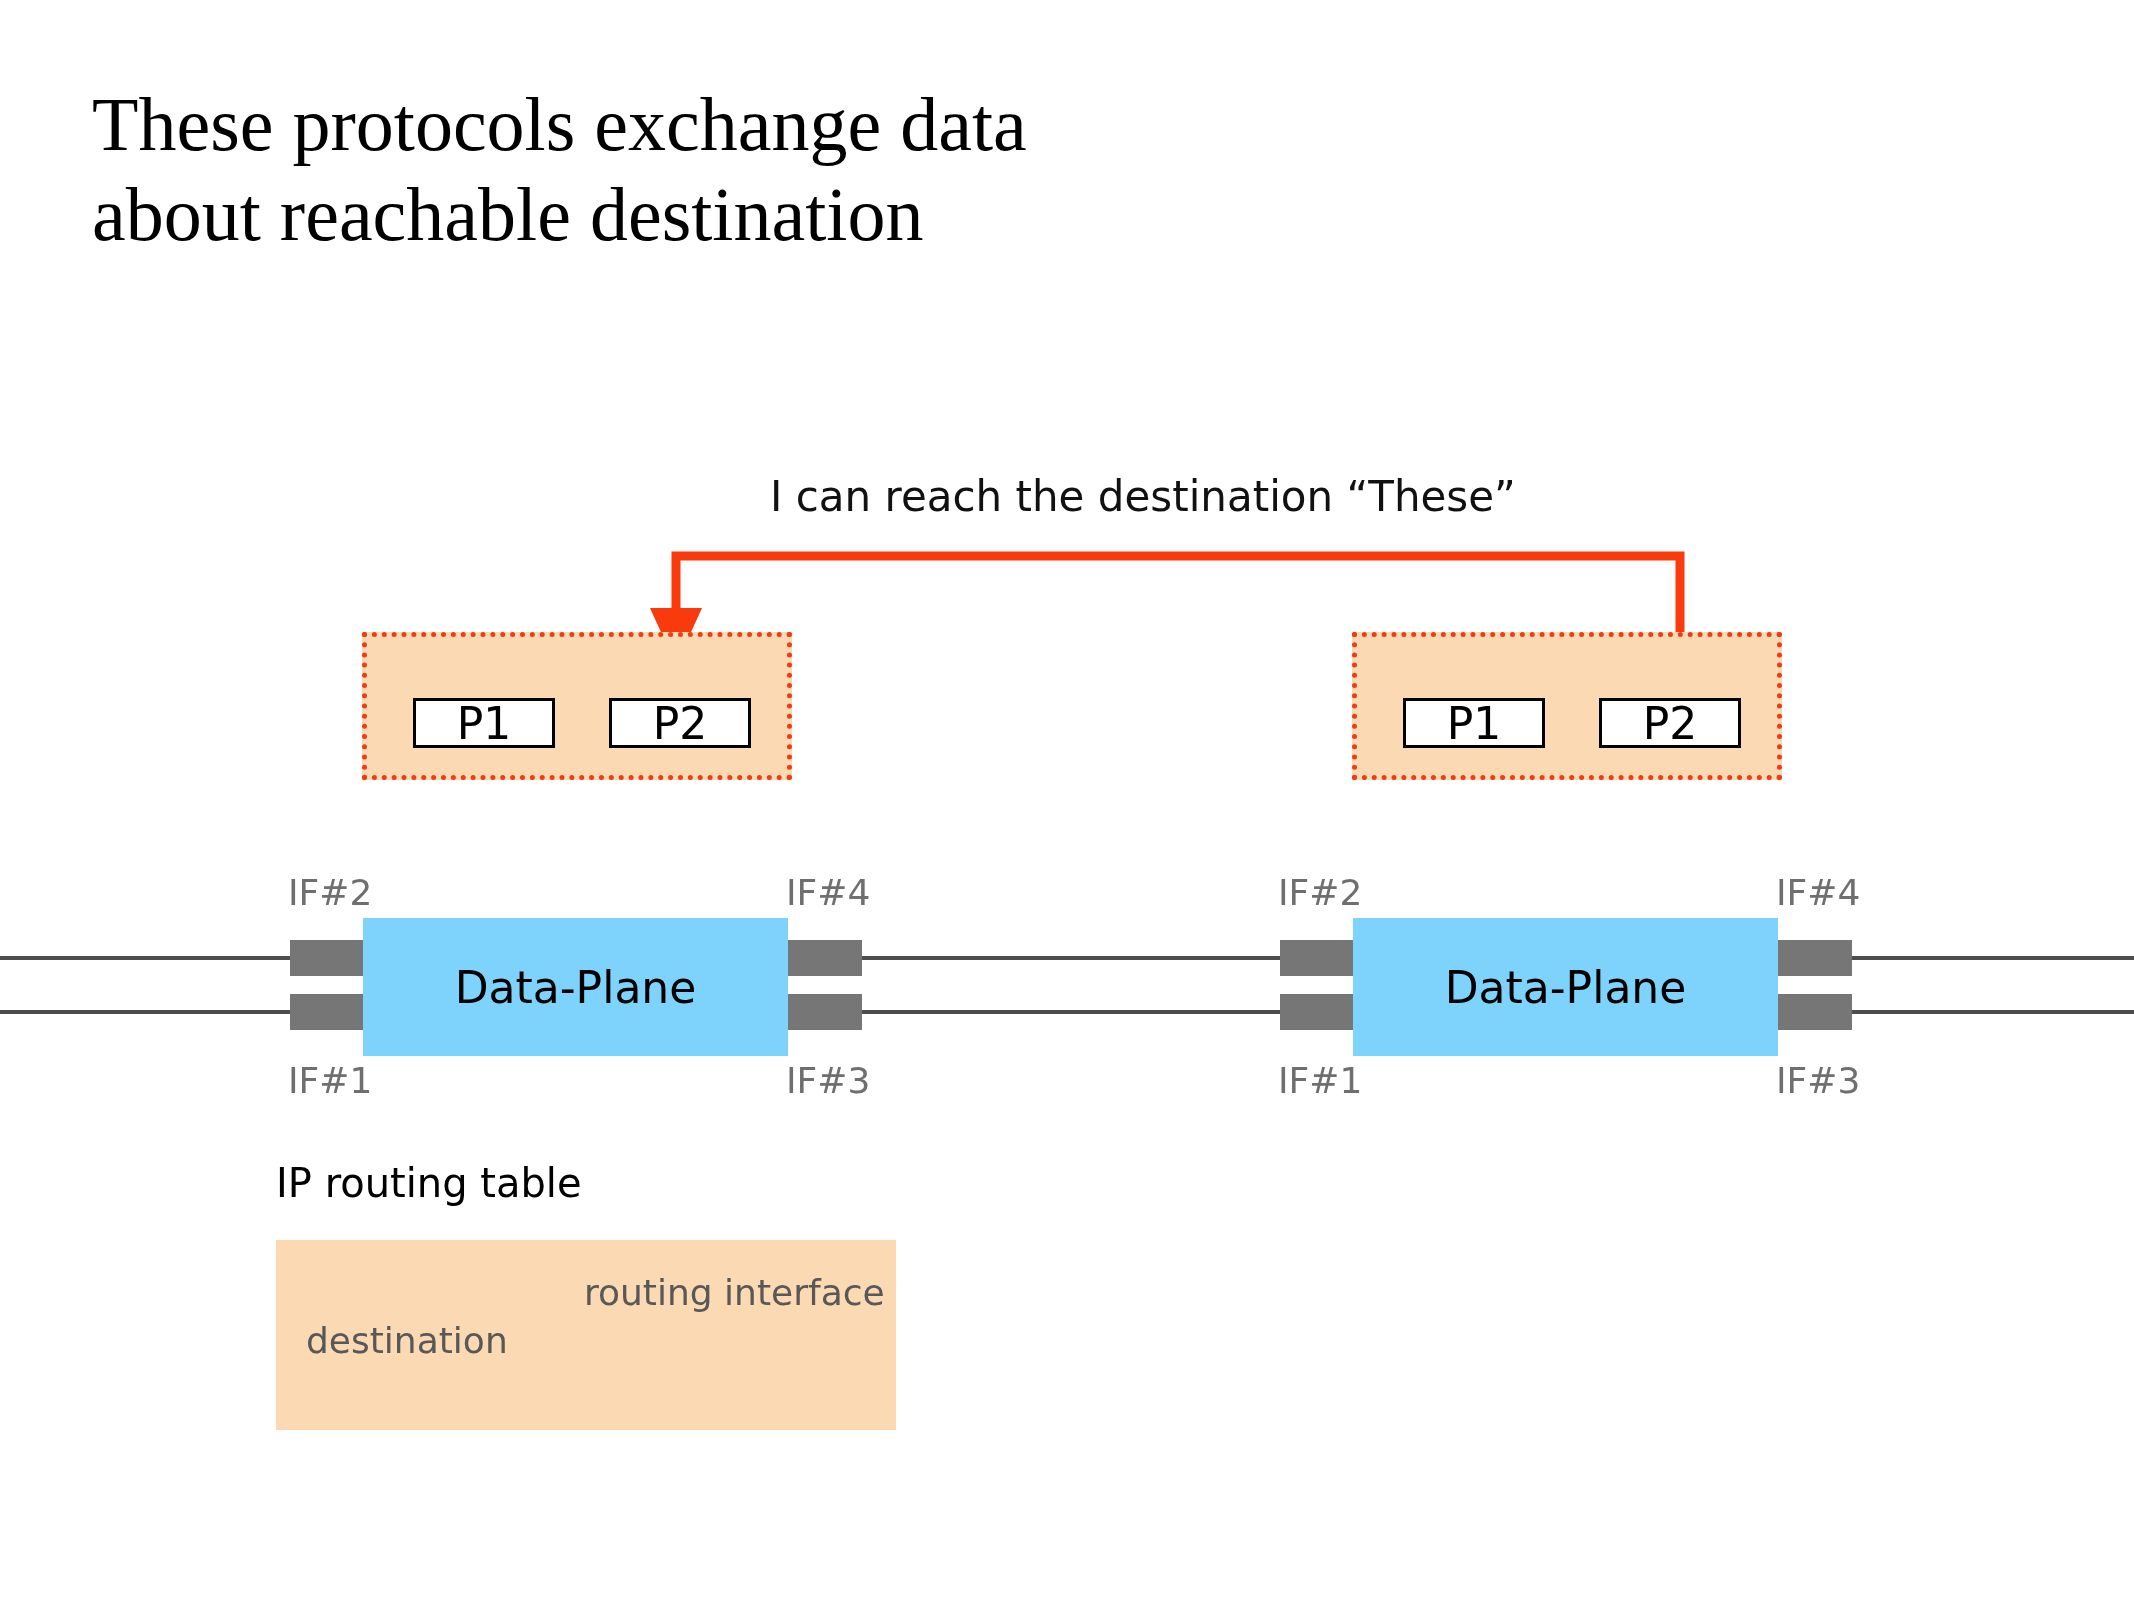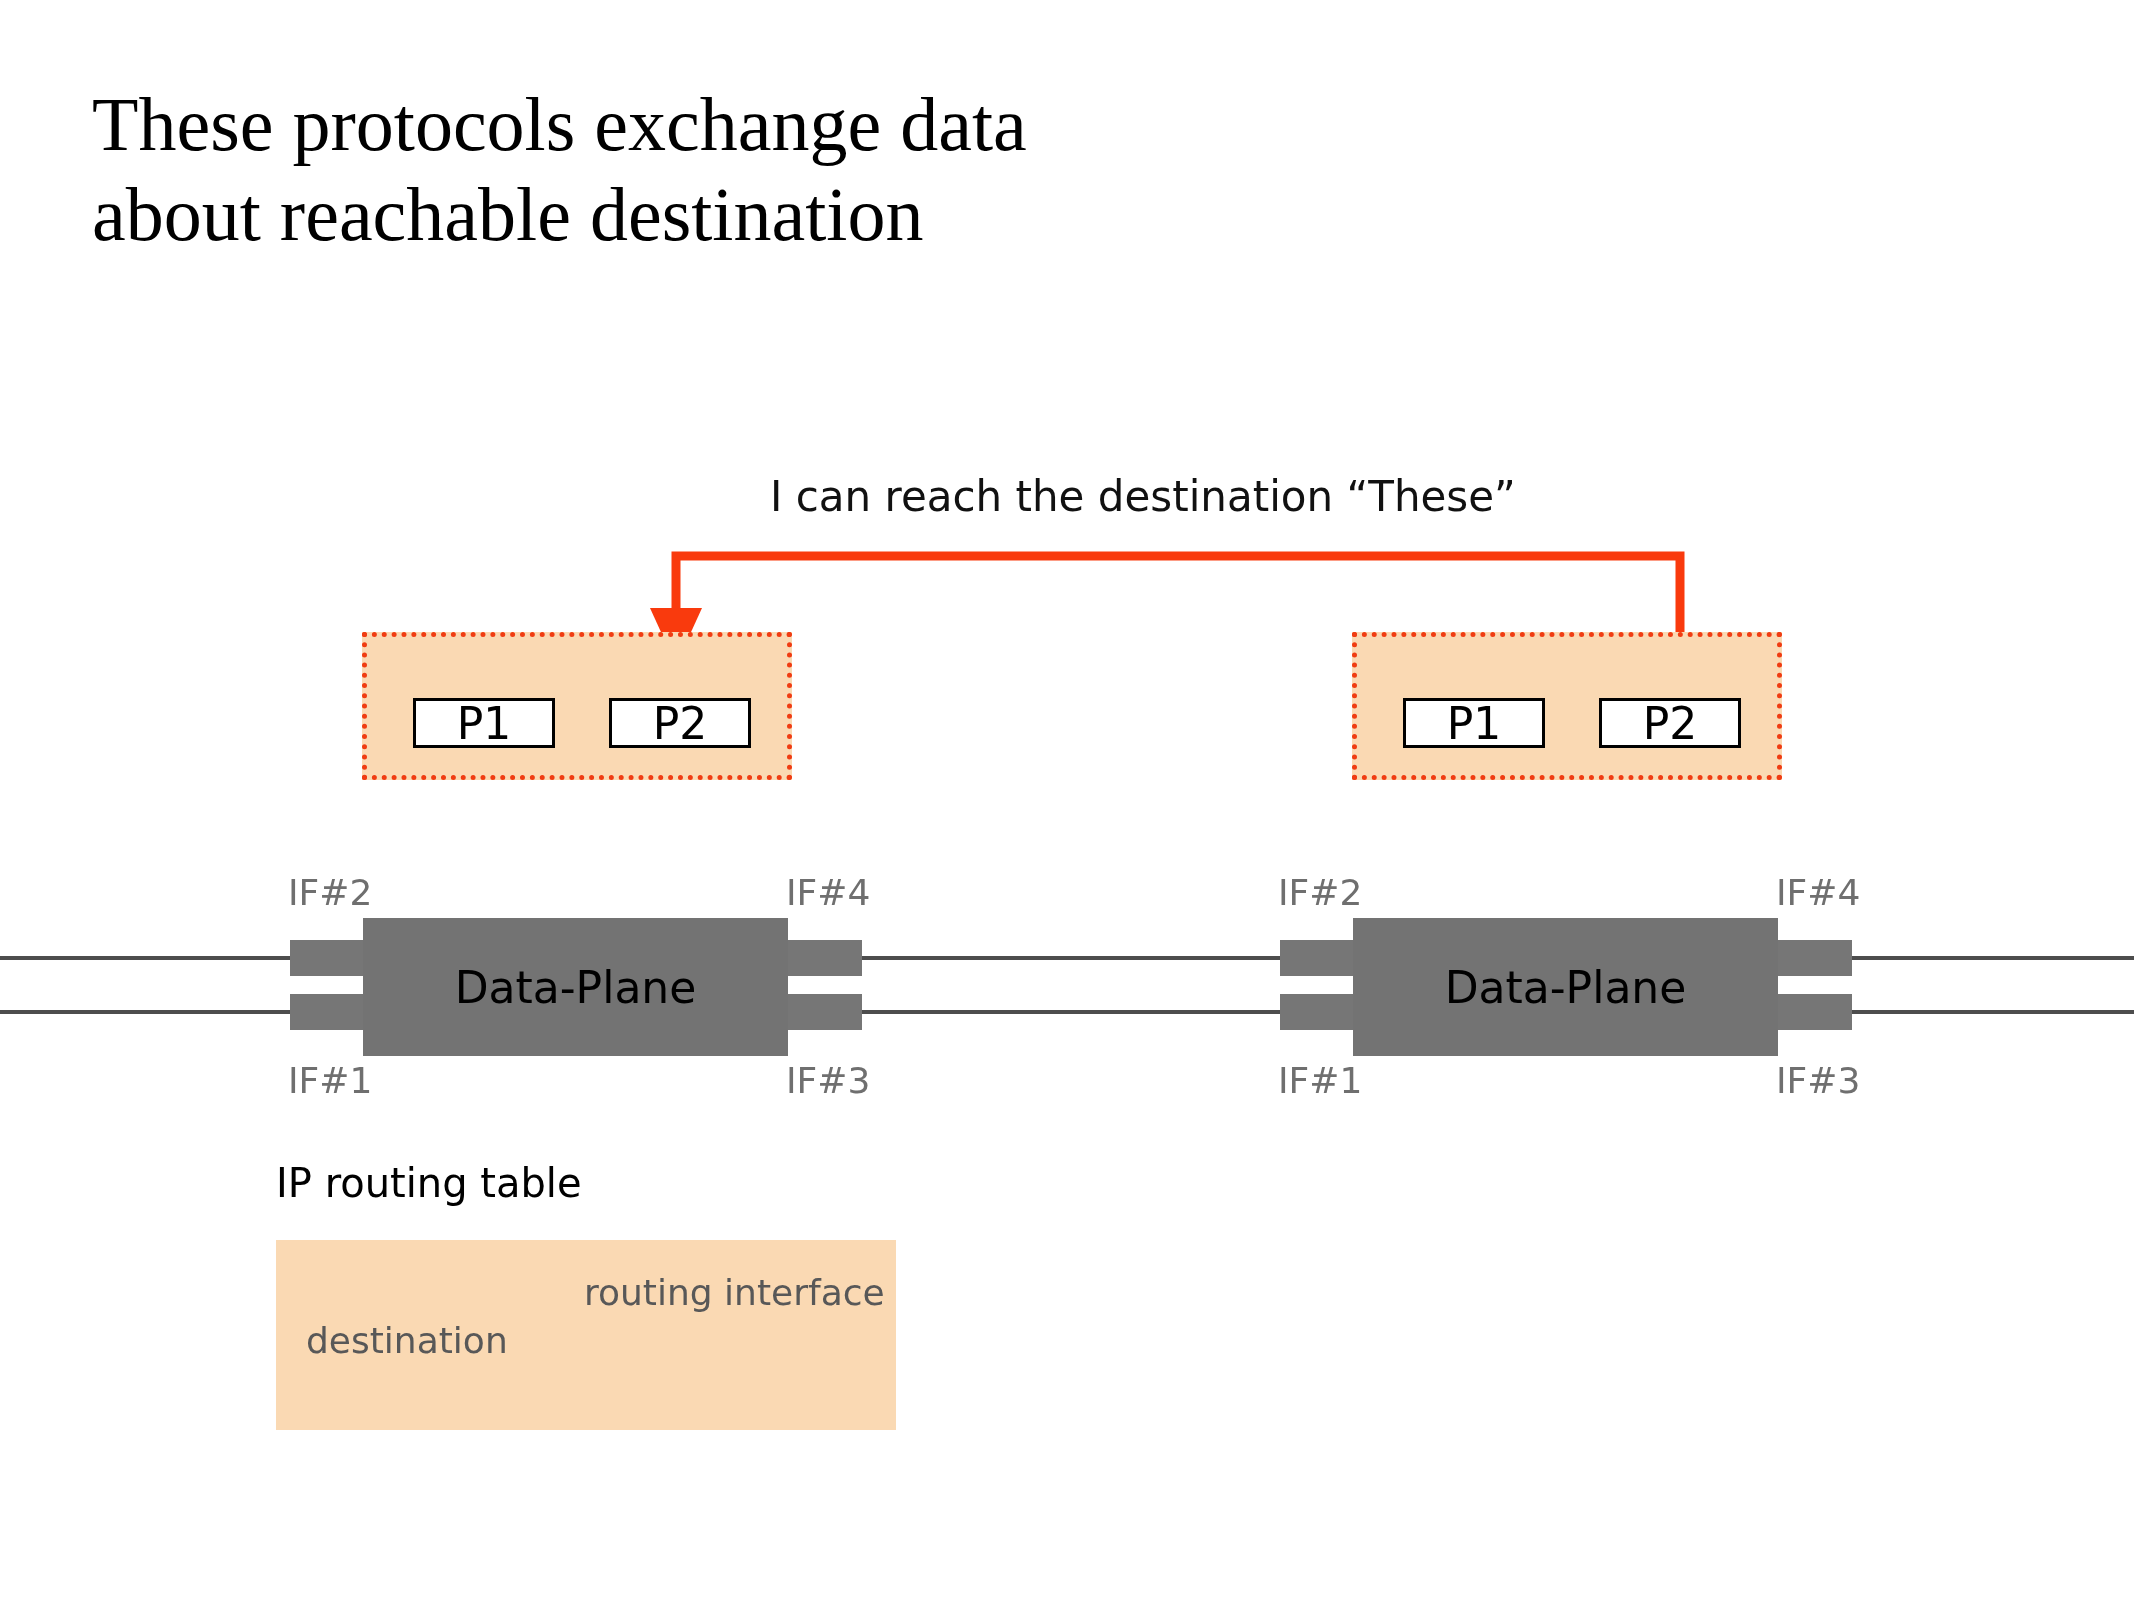--- a/index.html
+++ b/index.html
@@ -77,21 +77,21 @@
     height: 50px;
     top: 41px;
     margin-top: 20px;
   }
   .proto-p1 { left: 46px; }
   .proto-p2 { left: 242px; }
 
   
   .data-plane {
     position: absolute;
-    background: #737373;
+    background: #7dd3fc;
     box-sizing: border-box;
     display: flex;
     align-items: center;
     justify-content: center;
     font-size: 44px;
     color: #000000;
     width: 425px;
     height: 138px;
   }
   .dp-left  { left: 363px;  top: 918px; }

